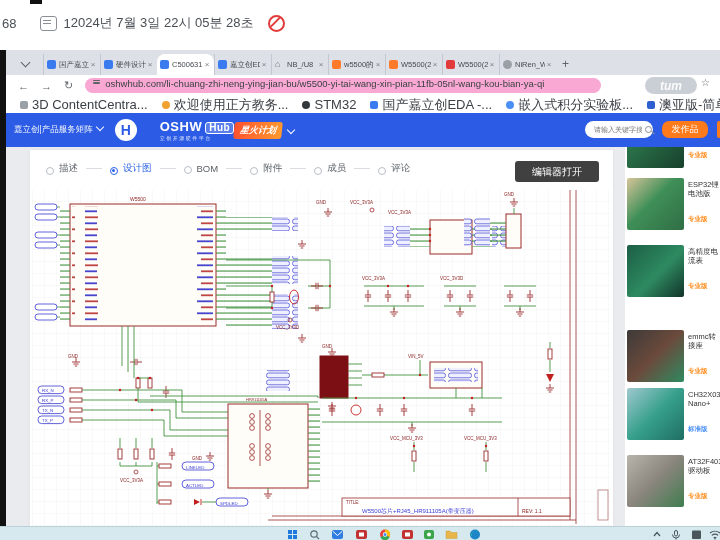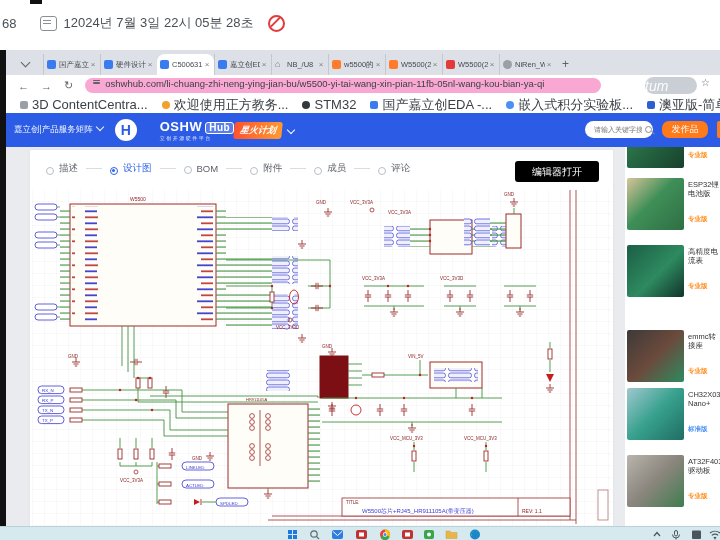--- a/index.html
+++ b/index.html
@@ -30,22 +30,22 @@
   .tab .ttl{flex:1;overflow:hidden}
   .tab .x{flex:0 0 8px;color:#7a7f85;font-size:8px;line-height:8px;text-align:center}
   .newtab{font-size:12px;color:#5f6368;margin:0 0 4px 6px}
   .toolbar{position:absolute;left:6px;top:75px;width:714px;height:21px;background:#fff;display:flex;align-items:center}
   .navbtn{font-size:11px;color:#5f6368;margin-left:12px}
   .urlpill{position:relative;margin-left:12px;width:516px;height:15px;background:#f9a8d4;border-radius:8px;
            display:flex;align-items:flex-start;font-size:9.5px;color:#3c4043}
   .tune{display:inline-block;margin:0 5px 0 8px}
   .tune i{display:block;width:7px;height:1.4px;background:#5f6368;border-radius:1px;margin:1.5px 0}
   .wmark{position:absolute;left:645px;top:77px;width:52px;height:17px;border-radius:9px;
-         background:rgba(158,165,178,.55);color:rgba(255,255,255,.92);font-size:14px;font-style:italic;
-         font-weight:normal;display:flex;align-items:center;}
+         background:rgba(158,165,178,.55);color:rgba(255,255,255,.92);font-size:12px;font-style:italic;
+         font-weight:bold;display:flex;align-items:center;justify-content:center}
   .star{position:absolute;left:701px;top:77px;font-size:10px;color:#5f6368}
   .bookmarks{position:absolute;left:6px;top:96px;width:714px;height:17px;background:#fff;display:flex;
              align-items:center;font-size:13px;color:#3a3f45}
   .bm{display:flex;align-items:center;margin-left:14px;white-space:nowrap}
   .bmi{width:8px;height:8px;border-radius:2px;margin-right:4px}
   
   .sitehdr{position:absolute;left:6px;top:113px;width:714px;height:34px;background:#2c5ce5;color:#fff;
            display:flex;align-items:center}
   .chv{display:inline-block;width:5px;height:5px;border-right:1.2px solid #fff;border-bottom:1.2px solid #fff;
        transform:rotate(45deg);margin-left:4px;vertical-align:2px}
@@ -74,21 +74,21 @@
   .content-bg{position:absolute;left:6px;top:147px;width:714px;height:379px;background:#e9ebef}
   .card{position:absolute;left:30px;top:150px;width:583px;height:376px;background:#fff;box-shadow:0 0 3px rgba(0,0,0,.06)}
   .ptabs{position:absolute;left:16px;top:12px;display:flex;align-items:center;font-size:9.5px;color:#5a5f66}
   .pt{display:flex;align-items:flex-end}
   .dot{width:8px;height:8px;border-radius:50%;border:1.5px solid #b9bec6;box-sizing:border-box;margin-right:5px;
        position:relative;background:#fff}
   .pt.active .dot{border-color:#2b62e8}
   .pt.active .dot::after{content:"";position:absolute;left:1px;top:1px;width:3px;height:3px;border-radius:50%;background:#2b62e8}
   .pt.active{color:#2b62e8}
   .dash{width:16px;height:1px;background:#d9dde2;margin:0 8px}
-  .editbtn{position:absolute;right:14px;top:11px;width:84px;height:21px;background:#000000;border-radius:3px;
+  .editbtn{position:absolute;right:14px;top:11px;width:84px;height:21px;background:#404040;border-radius:3px;
            color:#fff;font-size:10px;display:flex;align-items:center;justify-content:center}
   .schem-wrap{position:absolute;left:2px;top:40px;width:580px;height:336px;
       background-image:repeating-linear-gradient(0deg,rgba(0,0,0,.025) 0 1px,transparent 1px 12px),
                        repeating-linear-gradient(90deg,rgba(0,0,0,.025) 0 1px,transparent 1px 12px)}
   
   .sidebar{position:absolute;left:625px;top:147px;width:95px;height:379px;background:#fff;overflow:hidden}
   .thumb{position:absolute;left:2px;width:57px;height:52px;border-radius:2px}
   .sttl{position:absolute;left:63px;width:32px;font-size:7.5px;line-height:9px;color:#333;max-height:19px;overflow:hidden}
   .sbadge{position:absolute;left:63px;font-size:6.5px;font-weight:bold;color:#ff8c19}
   .sbadge.std{color:#4a90f5}

